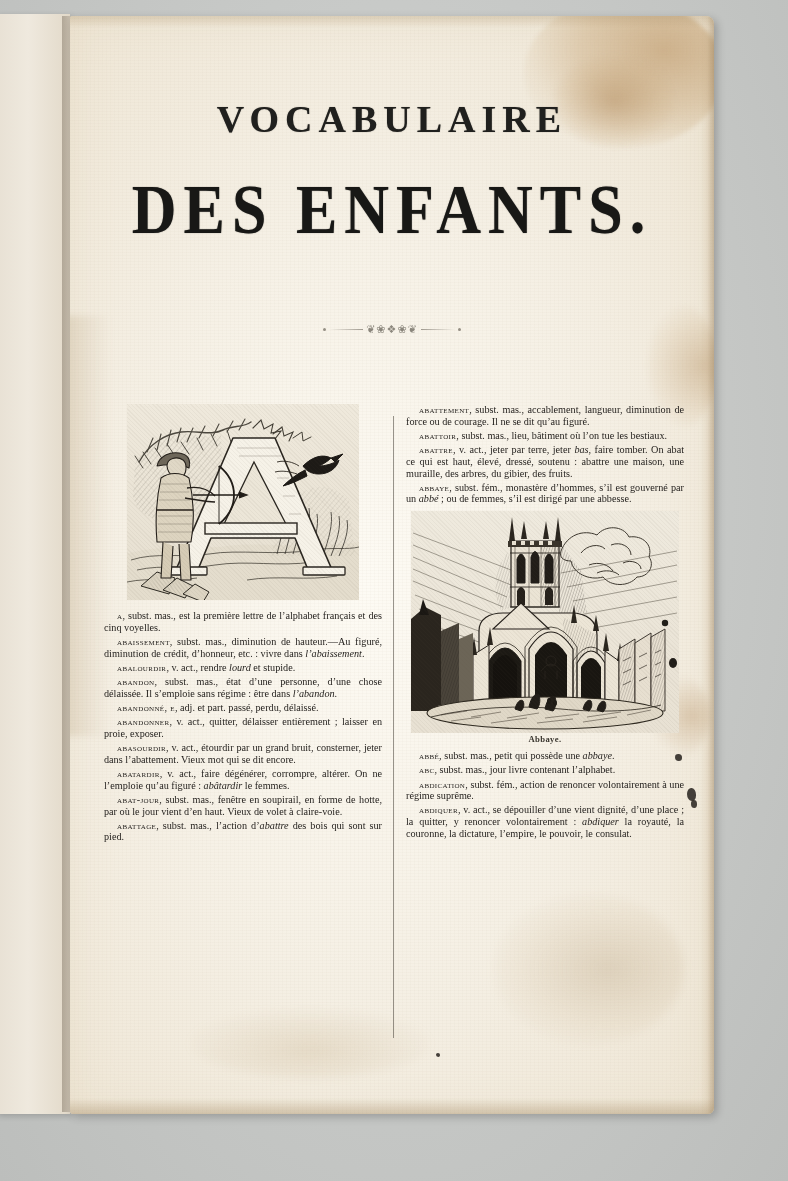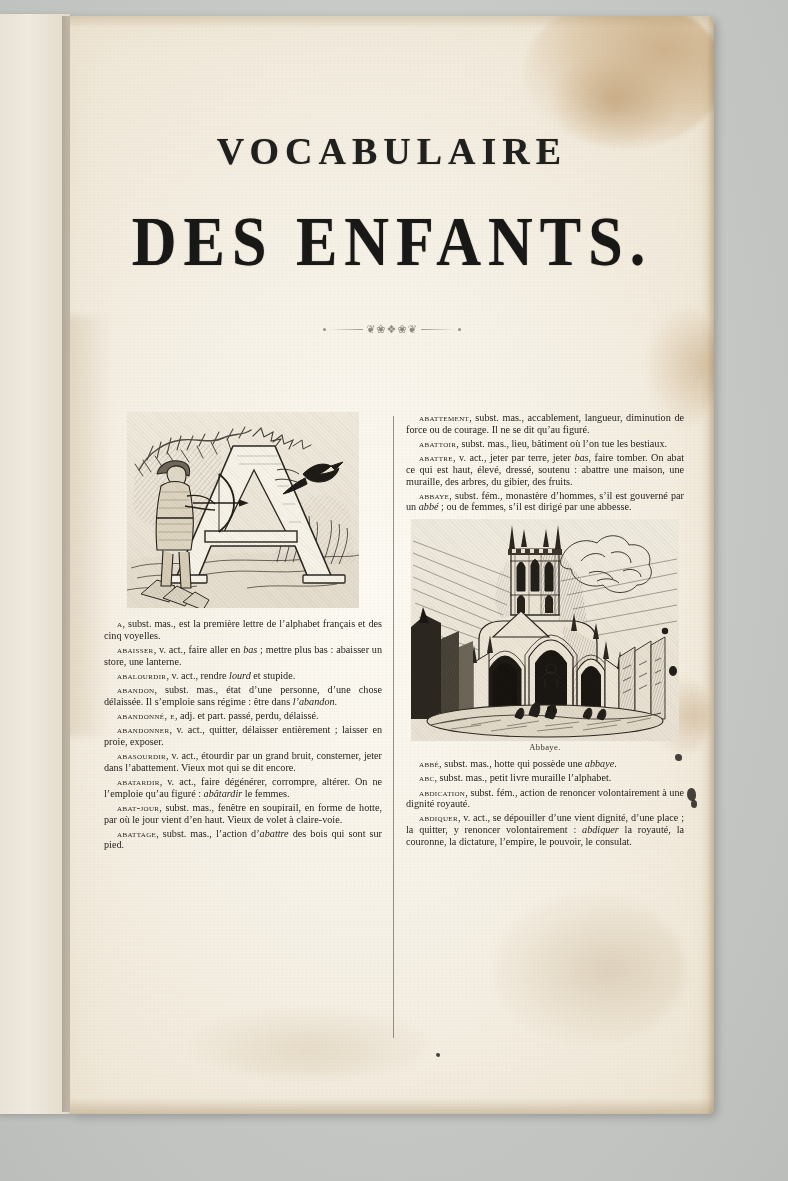--- a/index.html
+++ b/index.html
@@ -114,21 +114,20 @@
   
   .titleblock { position: absolute; left: 0; right: 0; top: 84px; text-align: center; }
   .title-main {
     font-family: "Liberation Serif", "DejaVu Serif", serif;
     font-weight: 700;
     font-size: 38px;
     letter-spacing: 6px;
     color: #20201e;
     line-height: 1;
     text-shadow: 0 0 1px rgba(40,36,30,.5);
-    margin-top: 32px;
   }
   .title-sub {
     margin-top: 40px;
     font-family: "Liberation Serif", "DejaVu Serif", serif;
     font-weight: 700;
     font-size: 62px;
     letter-spacing: 7px;
     color: #181816;
     line-height: 1;
     transform: scaleY(1.12);
@@ -146,21 +145,21 @@
   .orn-dot { width: 3px; height: 3px; border-radius: 50%; background: #5a5448; }
   .orn-glyph { font-size: 11px; color: #4a463c; letter-spacing: 1px; line-height: 1; }
 
   
   .columns {
     position: absolute;
     left: 34px; top: 388px;
     width: 580px; height: 640px;
   }
   .col {
-    position: absolute; top: 8px;
+    position: absolute; top: 0;
     width: 278px; height: 100%;
   }
   .col.left  { left: 0; }
   .col.right { right: 0; }
   .col-rule {
     position: absolute;
     left: 289px; top: 12px;
     width: 1px; height: 622px;
     background: rgba(70,64,54,.55);
   }
@@ -194,20 +193,21 @@
     width: 268px; height: 222px;
     margin: 6px auto 1px auto;
   }
   .cut-caption {
     font-family: "Liberation Serif", "DejaVu Serif", serif;
     font-size: 8.6px;
     color: #39352e;
     text-align: center;
     letter-spacing: .4px;
     margin: 1px 0 6px 0;
+    font-weight: bold;
   }
   .cut svg { display: block; width: 100%; height: 100%; }
 
   
   .cut::after {
     content: ""; position: absolute; inset: 0;
     background-image: repeating-linear-gradient(45deg, rgba(90,80,64,.05) 0 1px, rgba(255,255,255,0) 1px 3px);
     pointer-events: none;
   }
 </style>
@@ -368,21 +368,21 @@
             </g>
             <g stroke="#2a251e" stroke-width=".9" fill="none">
               <path d="M150 58 C158 56 166 58 172 62"></path>
               <path d="M148 68 C156 66 164 68 170 70"></path>
             </g>
           </svg>
         </div>
 
         <div>
             <p class="entry"><span class="hw">A</span><span>, subst. mas., est la première lettre de l’alphabet français et des cinq voyelles.</span></p>
-            <p class="entry"><span class="hw">ABAISSER</span><span>, v. act., faire aller en </span><i>bas</i><span> ; mettre plus bas : abaisser un store, une lanterne.</span></p>
+            <p class="entry"><span class="hw">ABAISSEMENT</span><span>, subst. mas., diminution de hauteur.—Au figuré, diminution de crédit, d’honneur, etc. : vivre dans </span><i>l’abaissement</i><span>.</span></p>
             <p class="entry"><span class="hw">ABALOURDIR</span><span>, v. act., rendre </span><i>lourd</i><span> et stupide.</span></p>
             <p class="entry"><span class="hw">ABANDON</span><span>, subst. mas., état d’une personne, d’une chose délaissée. Il s’emploie sans régime : être dans </span><i>l’abandon</i><span>.</span></p>
             <p class="entry"><span class="hw">ABANDONNÉ, E</span><span>, adj. et part. passé, perdu, délaissé.</span></p>
             <p class="entry"><span class="hw">ABANDONNER</span><span>, v. act., quitter, délaisser entièrement ; laisser en proie, exposer.</span></p>
             <p class="entry"><span class="hw">ABASOURDIR</span><span>, v. act., étourdir par un grand bruit, consterner, jeter dans l’abattement. Vieux mot qui se dit encore.</span></p>
             <p class="entry"><span class="hw">ABATARDIR</span><span>, v. act., faire dégénérer, corrompre, altérer. On ne l’emploie qu’au figuré : </span><i>abâtardir</i><span> le femmes.</span></p>
             <p class="entry"><span class="hw">ABAT-JOUR</span><span>, subst. mas., fenêtre en soupirail, en forme de hotte, par où le jour vient d’en haut. Vieux de volet à claire-voie.</span></p>
             <p class="entry"><span class="hw">ABATTAGE</span><span>, subst. mas., l’action d’</span><i>abattre</i><span> des bois qui sont sur pied.</span></p>
           </div>
       </div>
@@ -574,22 +574,22 @@
             <path d="M148 30 L170 60 L176 102 L148 102 Z" fill="url(#darkH)" opacity=".5"></path>
             <path d="M90 100 C80 80 84 56 98 40 L100 96 Z" fill="url(#darkH)" opacity=".3"></path>
 
             <ellipse cx="254" cy="112" rx="3.2" ry="3.2" fill="#201d18"></ellipse>
             <ellipse cx="262" cy="152" rx="4" ry="5" fill="#201d18"></ellipse>
           </svg>
         </div>
         <div class="cut-caption">Abbaye.</div>
 
         <div>
-            <p class="entry"><span class="hw">ABBÉ</span><span>, subst. mas., hotte qui possède une </span><i>abbaye</i><span>.</span></p>
-            <p class="entry"><span class="hw">ABC</span><span>, subst. mas., petit livre muraille l’alphabet.</span></p>
-            <p class="entry"><span class="hw">ABDICATION</span><span>, subst. fém., action de renoncer volontairement à une dignité royauté.</span></p>
+            <p class="entry"><span class="hw">ABBÉ</span><span>, subst. mas., petit qui possède une </span><i>abbaye</i><span>.</span></p>
+            <p class="entry"><span class="hw">ABC</span><span>, subst. mas., jour livre contenant l’alphabet.</span></p>
+            <p class="entry"><span class="hw">ABDICATION</span><span>, subst. fém., action de renoncer volontairement à une régime suprême.</span></p>
             <p class="entry"><span class="hw">ABDIQUER</span><span>, v. act., se dépouiller d’une vient dignité, d’une place ; la quitter, y renoncer volontairement : </span><i>abdiquer</i><span> la royauté, la couronne, la dictature, l’empire, le pouvoir, le consulat.</span></p>
           </div>
       </div>
     </div>
 
   </div>
 </div>
 
 </body></html>

